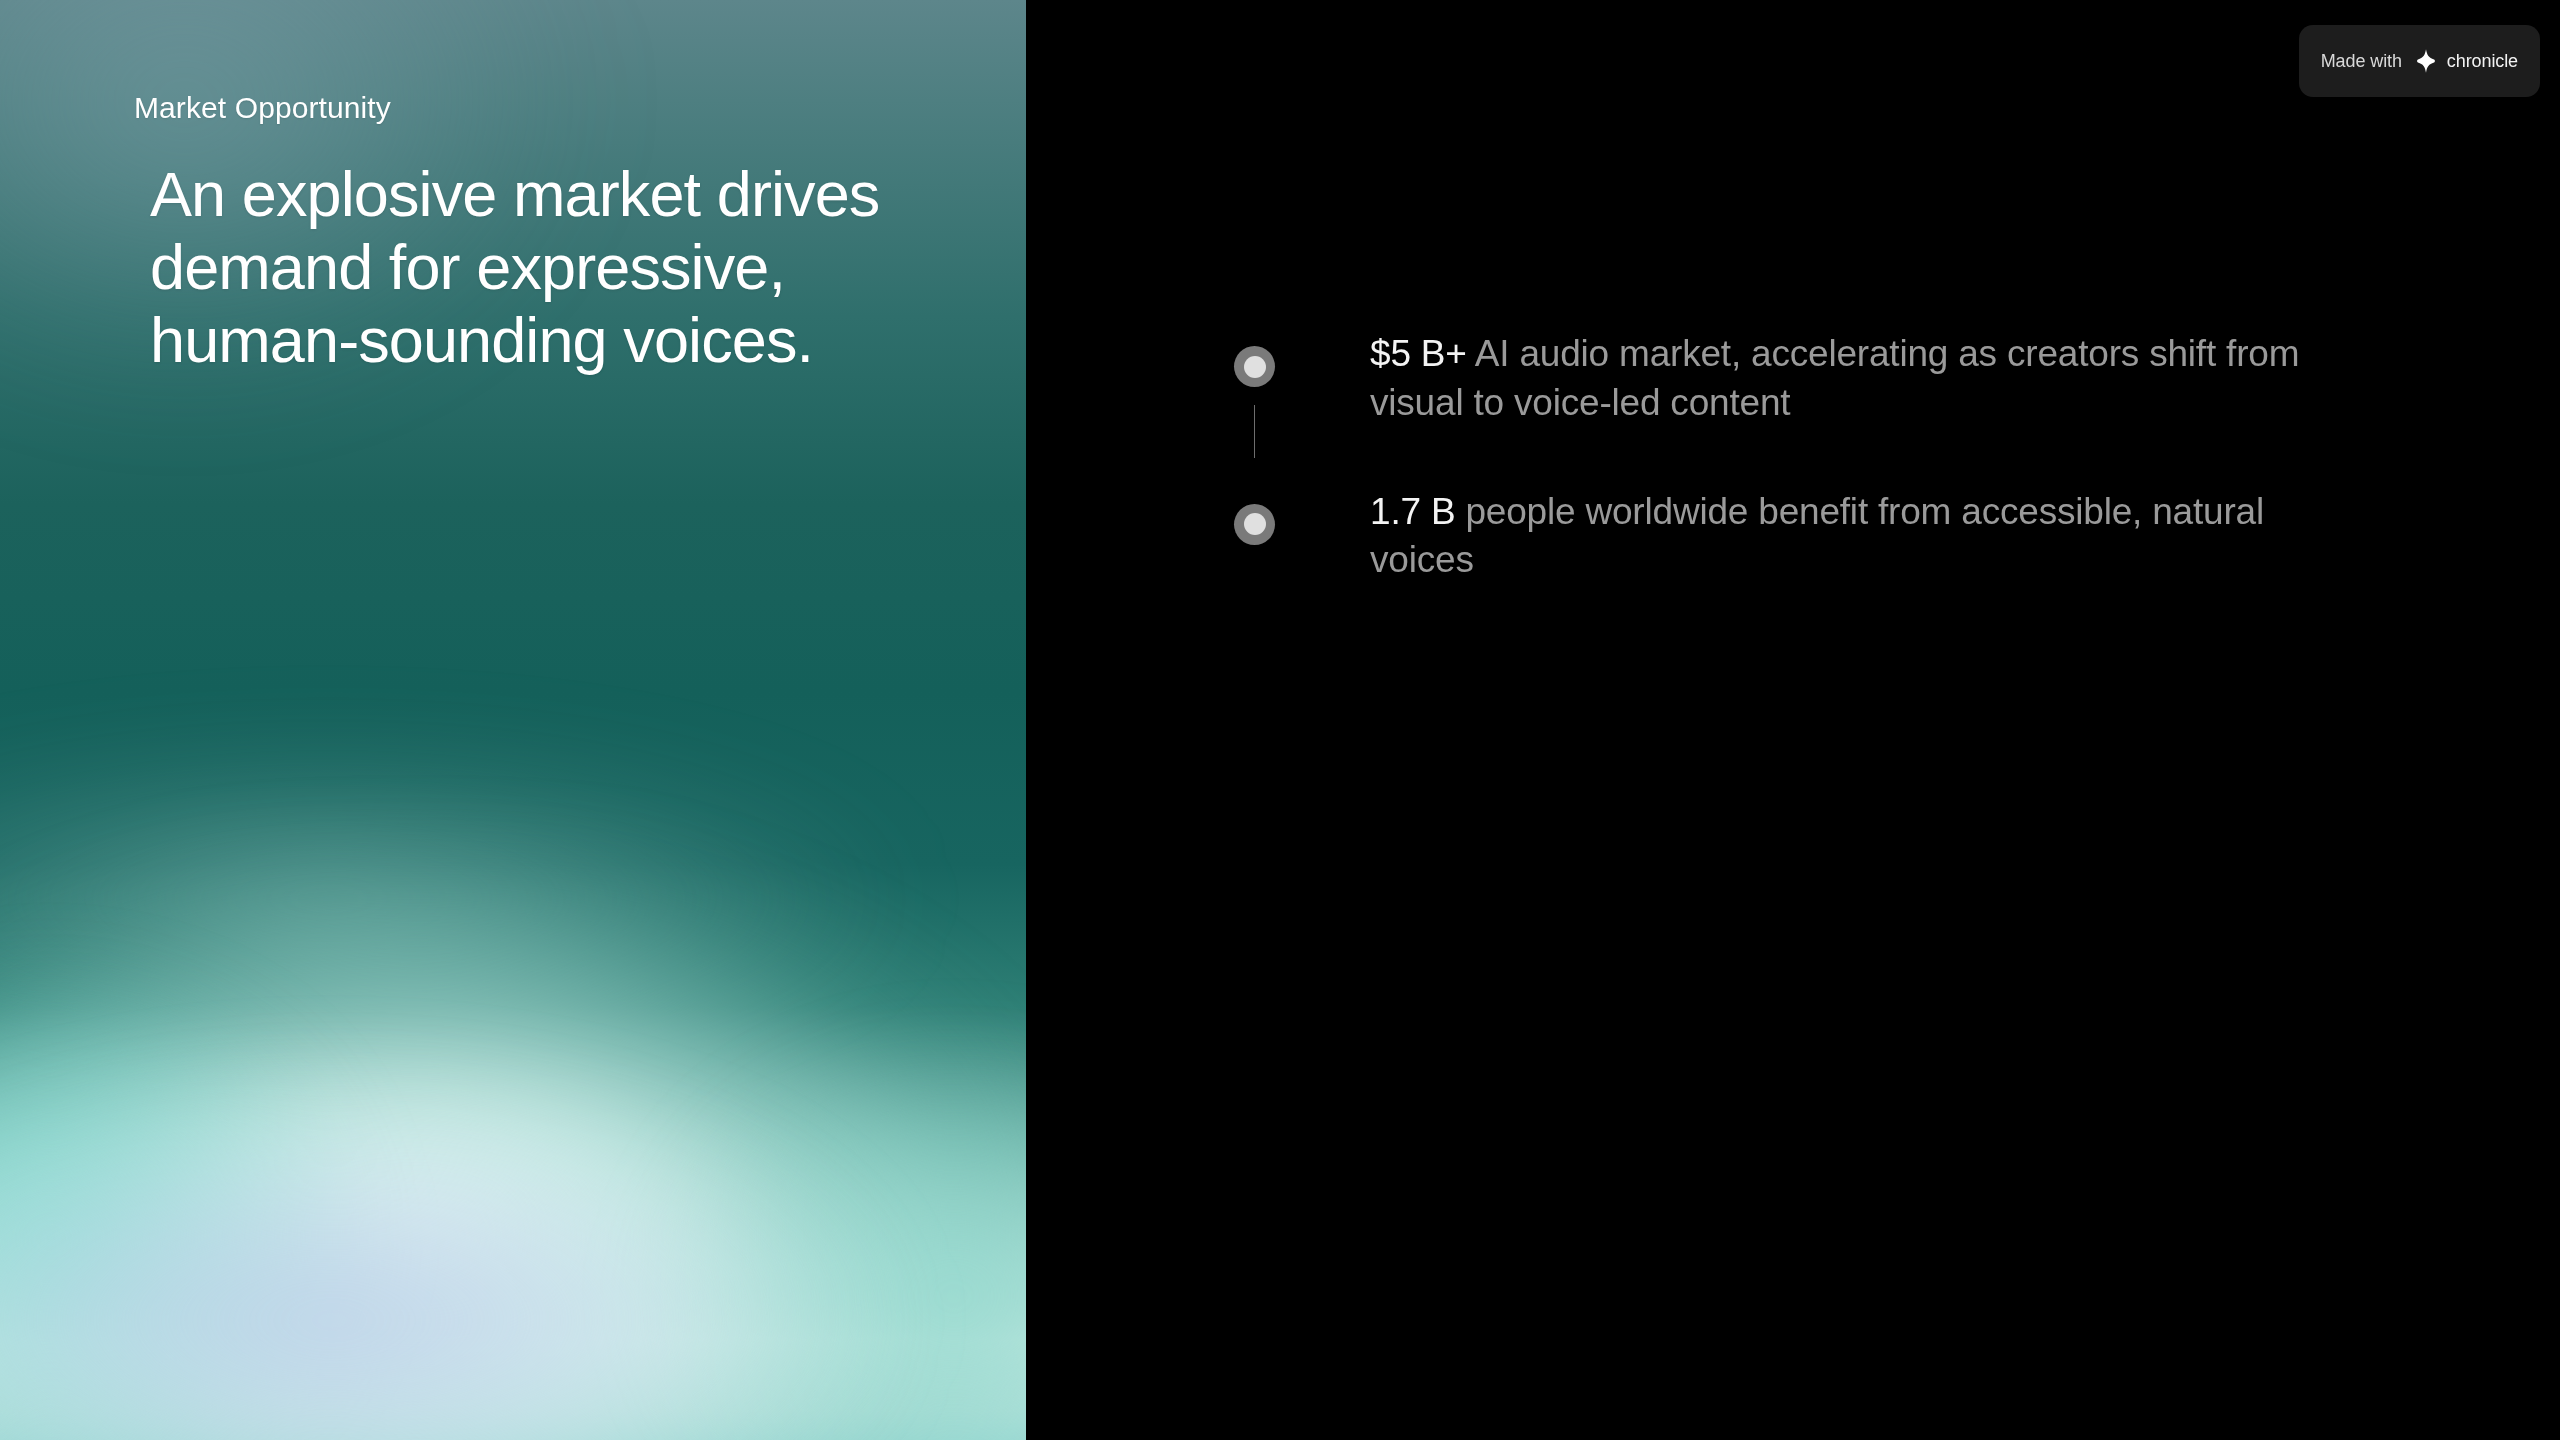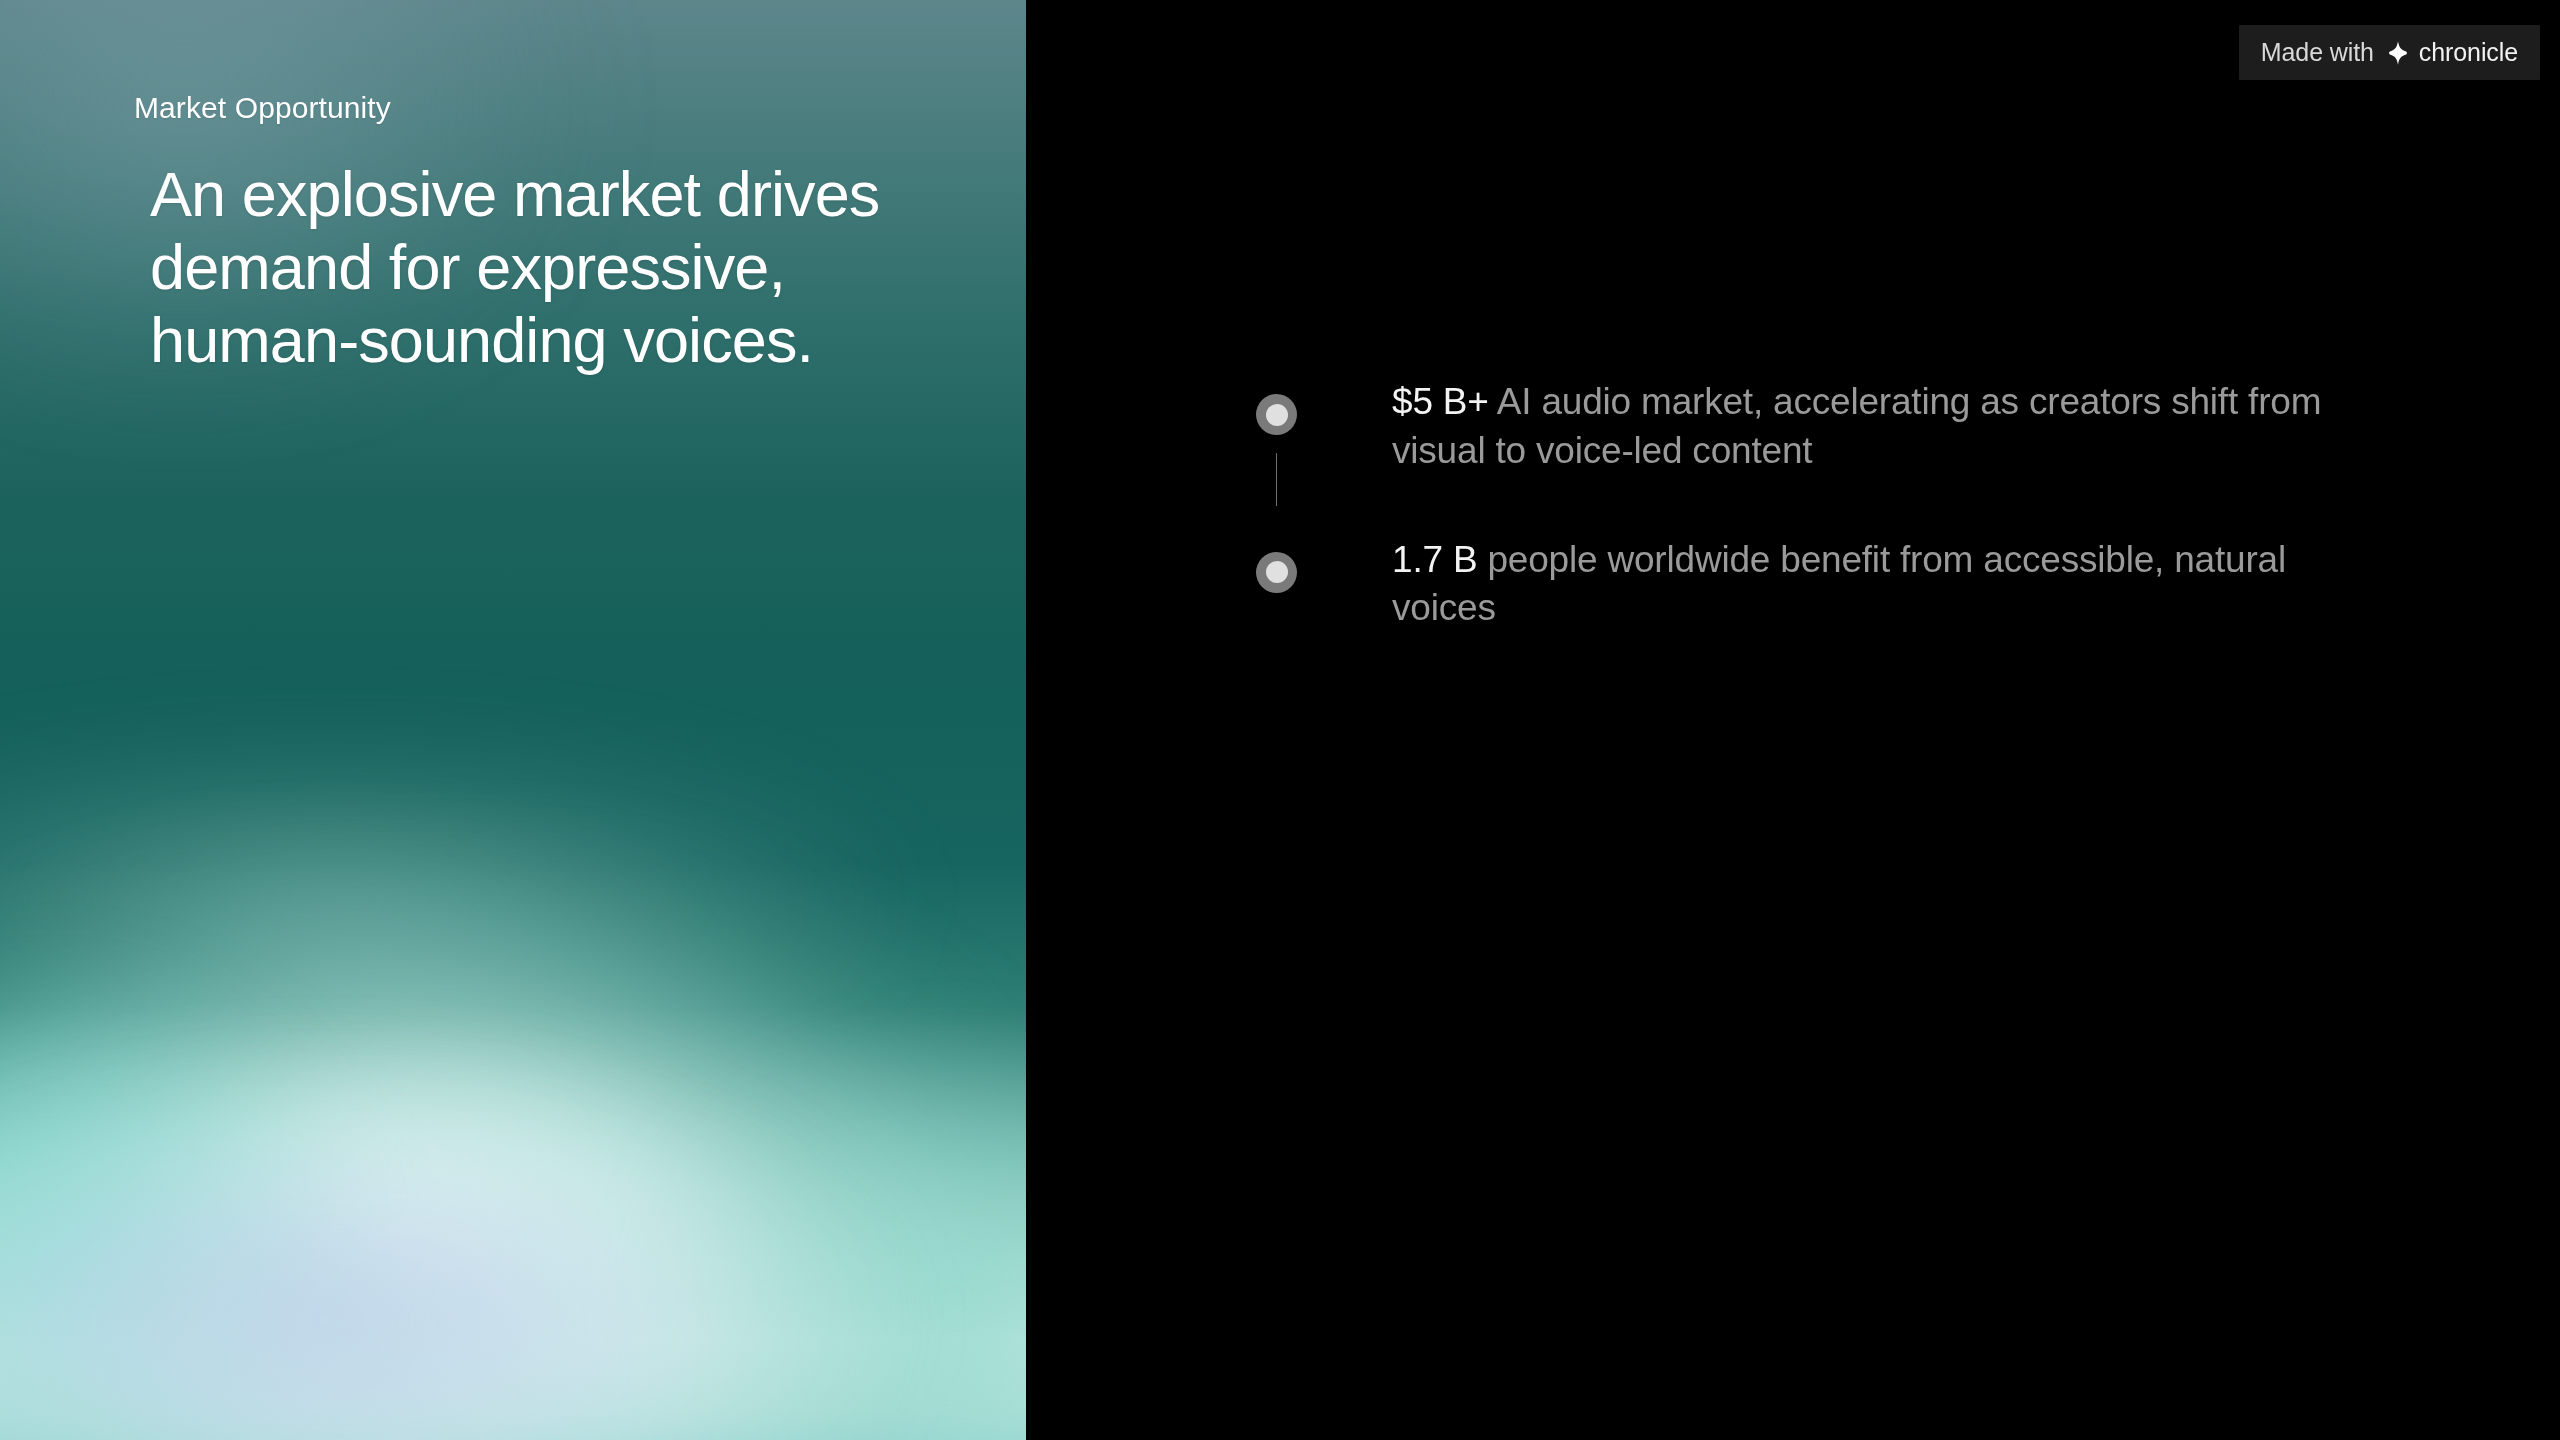--- a/index.html
+++ b/index.html
@@ -186,24 +186,23 @@
     position: absolute;
     left: 1026px;
     top: 0;
     width: 1534px;
     height: 1440px;
     background: #000000;
   }
 
   .timeline {
     position: absolute;
-    left: 230px;
+    left: 208px;
     top: 330px;
     width: 1140px;
-    margin-top: 48px;
   }
 
   .tl-item {
     position: relative;
     display: flex;
     align-items: flex-start;
   }
 
   .tl-rail {
     position: relative;
@@ -257,30 +256,30 @@
   .tl-stat {
     color: #f3f3f3;
     font-weight: 400;
   }
 
   
   .badge {
     position: absolute;
     right: 20px;
     top: 25px;
-    height: 55px;
+    height: 72px;
     box-sizing: border-box;
     padding: 0 22px;
     display: flex;
     align-items: center;
     gap: 11px;
     background: #1d1d1d;
-    border-radius: 1px;
+    border-radius: 14px;
     color: #d9d9d9;
-    font-size: 25px;
+    font-size: 18px;
     letter-spacing: -0.1px;
     white-space: nowrap;
   }
   .badge-brand {
     display: flex;
     align-items: center;
     gap: 8px;
     color: #f2f2f2;
   }
   .spark-icon { display: block; }

